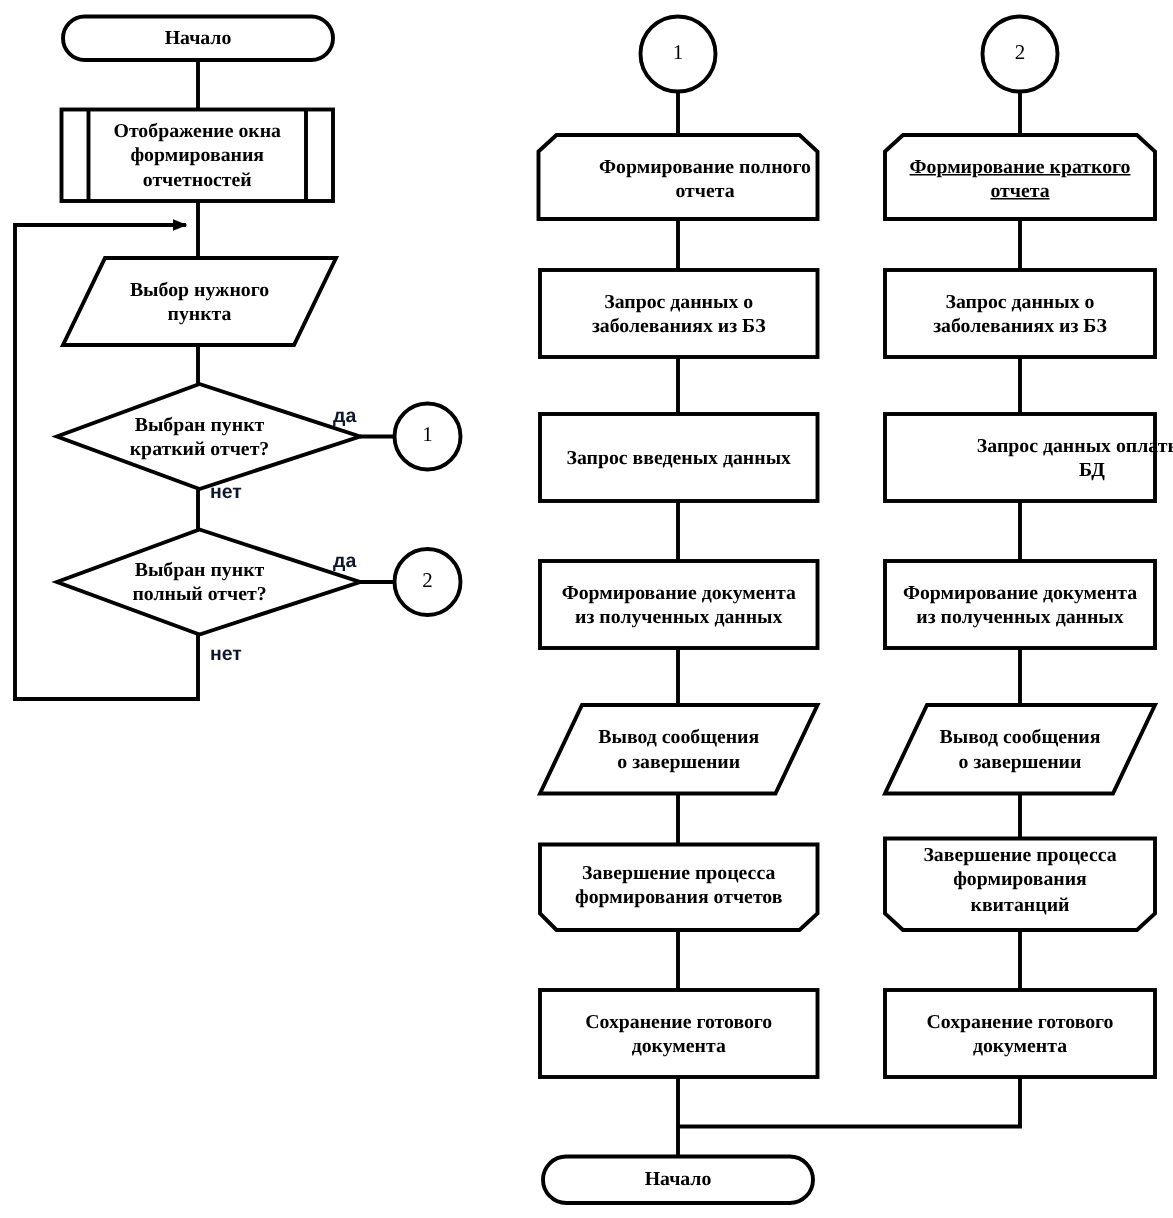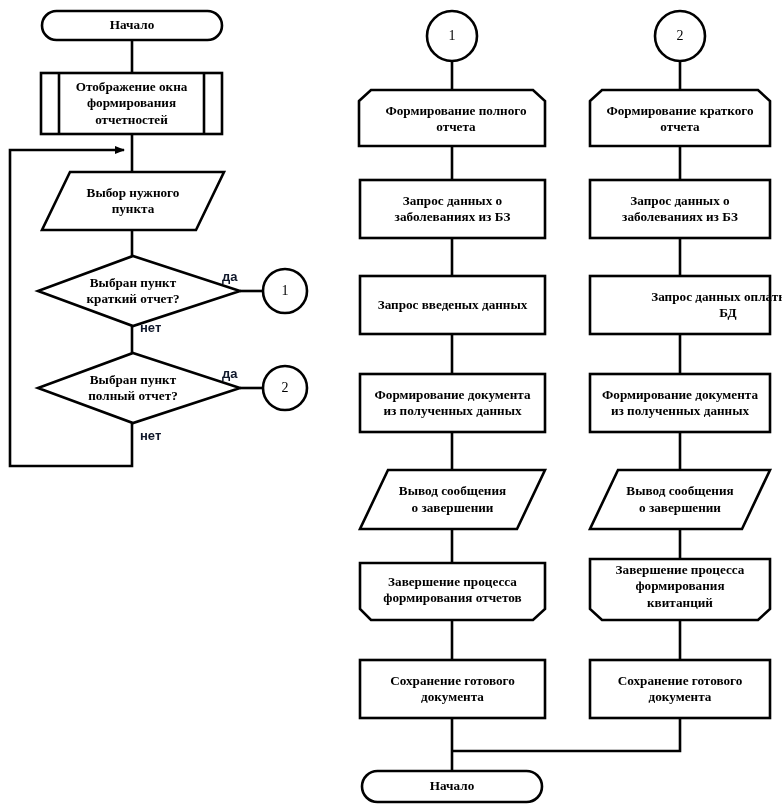--- a/index.html
+++ b/index.html
@@ -165,21 +165,21 @@
   <div class="edge-label" style="left:222px; top:269px;">да</div>
 
   <div class="edge-label" style="left:140px; top:320px;">нет</div>
 
   <div class="edge-label" style="left:222px; top:366px;">да</div>
 
   <div class="edge-label" style="left:140px; top:428px;">нет</div>
 
   <div class="node-label conn-label" style="left:427px; top:11px; width:50px; height:50px;">1</div>
 
-  <div class="node-label" style="left:366px; top:92px; width:180px; height:54px;border-radius:19px;">Формирование  полного
+  <div class="node-label" style="left:380px; top:92px; width:180px; height:54px;border-radius:19px;">Формирование  полного
 отчета</div>
 
   <div class="node-label" style="left:360px; top:180px; width:185px; height:58px;">Запрос данных о
 заболеваниях из БЗ</div>
 
   <div class="node-label" style="left:360px; top:276px; width:185px; height:58px;">Запрос введеных данных</div>
 
   <div class="node-label" style="left:360px; top:374px; width:185px; height:58px;">Формирование документа
 из полученных данных</div>
 
@@ -187,21 +187,21 @@
 о завершении</div>
 
   <div class="node-label" style="left:360px; top:563px; width:185px; height:54px;">Завершение процесса
 формирования отчетов</div>
 
   <div class="node-label" style="left:360px; top:660px; width:185px; height:58px;">Сохранение готового
 документа</div>
 
   <div class="node-label conn-label" style="left:655px; top:11px; width:50px; height:50px;">2</div>
 
-  <div class="node-label" style="left:592px; top:92px; width:176px; height:54px;">Формирование краткого
+  <div class="node-label" style="left:592px; top:92px; width:176px; height:54px;text-decoration:underline;">Формирование краткого
 отчета</div>
 
   <div class="node-label" style="left:590px; top:180px; width:180px; height:58px;">Запрос данных о
 заболеваниях из БЗ</div>
 
   <div class="node-label" style="left:590px; top:276px; width:180px; height:58px;padding-left:48px;">Запрос данных оплаты из
 БД</div>
 
   <div class="node-label" style="left:590px; top:374px; width:180px; height:58px;">Формирование документа
 из полученных данных</div>

